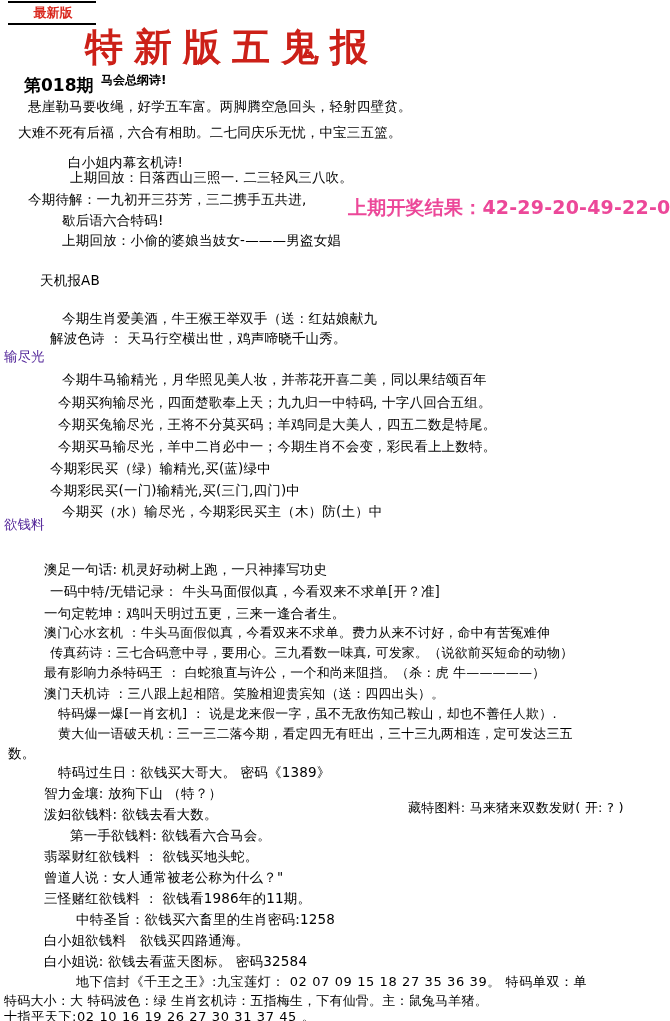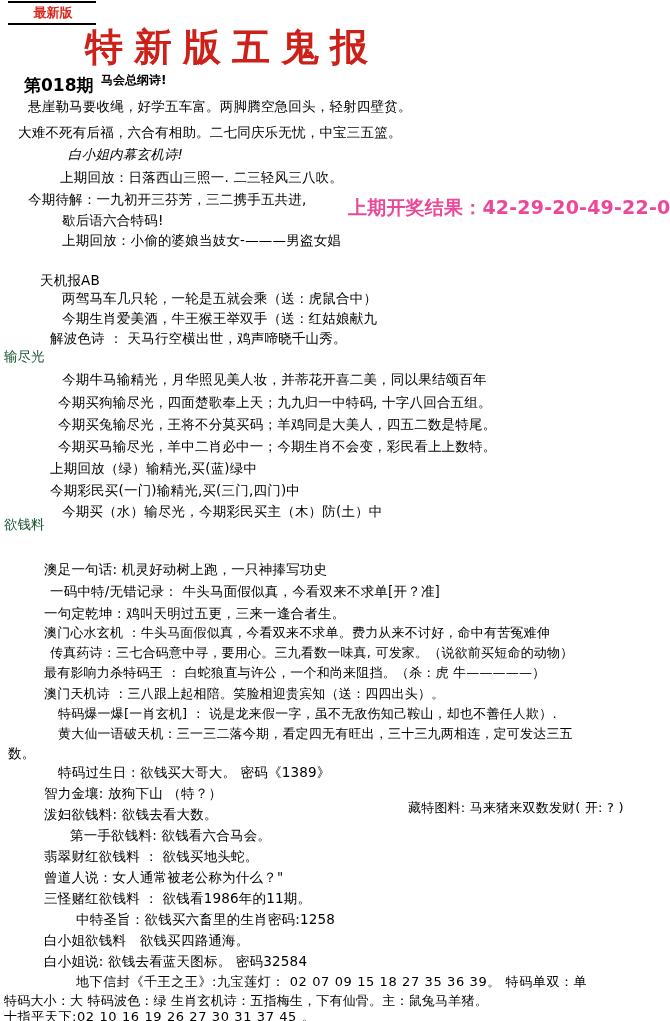--- a/index.html
+++ b/index.html
@@ -94,21 +94,21 @@
     color: #000000;
     letter-spacing: 0.2px;
   }
   .ln.sm { font-size: 13px; }
 
   .sect {
     position: absolute;
     font-size: 13.5px;
     line-height: 16px;
     white-space: nowrap;
-    color: #14532d;
+    color: #4c1d95;
     font-weight: normal;
   }
 
   .result {
     position: absolute;
     font-size: 19px;
     font-weight: bold;
     color: #ec4899;
     white-space: nowrap;
     line-height: 18px;
@@ -129,38 +129,37 @@
       <div class="badge-rule"></div>
     </div>
     <div class="main-title">特新版五鬼报</div>
   </div>
 
   <div class="issue-no">第018期</div>
   <div class="issue-sub">马会总纲诗!</div>
 
   <div class="ln" style="left:28px; top:98px;">悬崖勒马要收绳，好学五车富。两脚腾空急回头，轻射四壁贫。</div>
   <div class="ln" style="left:18px; top:124px;">大难不死有后福，六合有相助。二七同庆乐无忧，中宝三五篮。</div>
-  <div class="ln" style="left:68px; top:146px;font-style:italic;">白小姐内幕玄机诗!</div>
-  <div class="ln" style="left:60px; top:169px;">上期回放：日落西山三照一. 二三轻风三八吹。</div>
+  <div class="ln" style="left:68px; top:154px;">白小姐内幕玄机诗!</div>
+  <div class="ln" style="left:70px; top:169px;">上期回放：日落西山三照一. 二三轻风三八吹。</div>
   <div class="ln" style="left:28px; top:191px;">今期待解：一九初开三芬芳，三二携手五共进,</div>
   <div class="ln" style="left:62px; top:212px;">歇后语六合特码!</div>
   <div class="ln" style="left:62px; top:232px;">上期回放：小偷的婆娘当妓女-———男盗女娼</div>
   <div class="ln" style="left:40px; top:272px;">天机报AB</div>
-  <div class="ln" style="left:62px; top:290px;">两驾马车几只轮，一轮是五就会乘（送：虎鼠合中）</div>
   <div class="ln" style="left:62px; top:310px;">今期生肖爱美酒，牛王猴王举双手（送：红姑娘献九</div>
   <div class="ln" style="left:50px; top:330px;">解波色诗 ： 天马行空横出世，鸡声啼晓千山秀。</div>
 
   <div class="result" style="left:348px; top:198px;">上期开奖结果：42-29-20-49-22-06  特38</div>
 
   <div class="sect" style="left:4px; top:348px;">输尽光</div>
   <div class="ln" style="left:62px; top:371px;">今期牛马输精光，月华照见美人妆，并蒂花开喜二美，同以果结颂百年</div>
   <div class="ln" style="left:58px; top:394px;text-align:center;">今期买狗输尽光，四面楚歌奉上天；九九归一中特码, 十字八回合五组。</div>
   <div class="ln" style="left:58px; top:416px;">今期买兔输尽光，王将不分莫买码；羊鸡同是大美人，四五二数是特尾。</div>
   <div class="ln" style="left:58px; top:438px;">今期买马输尽光，羊中二肖必中一；今期生肖不会变，彩民看上上数特。</div>
-  <div class="ln" style="left:50px; top:460px;">上期回放（绿）输精光,买(蓝)绿中</div>
+  <div class="ln" style="left:50px; top:460px;">今期彩民买（绿）输精光,买(蓝)绿中</div>
   <div class="ln" style="left:50px; top:482px;">今期彩民买(一门)输精光,买(三门,四门)中</div>
   <div class="ln" style="left:62px; top:503px;">今期买（水）输尽光，今期彩民买主（木）防(土）中</div>
 
   <div class="sect" style="left:4px; top:516px;">欲钱料</div>
   <div class="ln" style="left:44px; top:561px;">澳足一句话: 机灵好动树上跑，一只神捧写功史</div>
   <div class="ln" style="left:50px; top:583px;">一码中特/无错记录： 牛头马面假似真，今看双来不求单[开？准]</div>
   <div class="ln" style="left:44px; top:605px;">一句定乾坤：鸡叫天明过五更，三来一逢合者生。</div>
   <div class="ln sm" style="left:44px; top:625px;">澳门心水玄机 ：牛头马面假似真，今看双来不求单。费力从来不讨好，命中有苦冤难伸</div>
   <div class="ln sm" style="left:50px; top:645px;">传真药诗：三七合码意中寻，要用心。三九看数一味真, 可发家。（说欲前买短命的动物）</div>
   <div class="ln sm" style="left:44px; top:665px;">最有影响力杀特码王 ： 白蛇狼直与许公，一个和尚来阻挡。（杀：虎 牛—————）</div>

